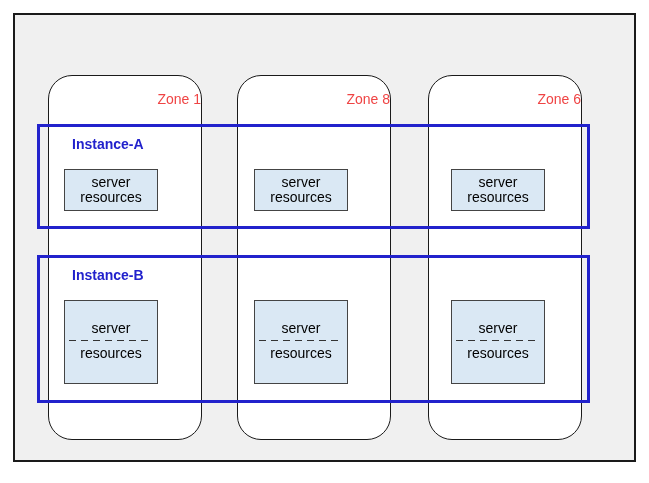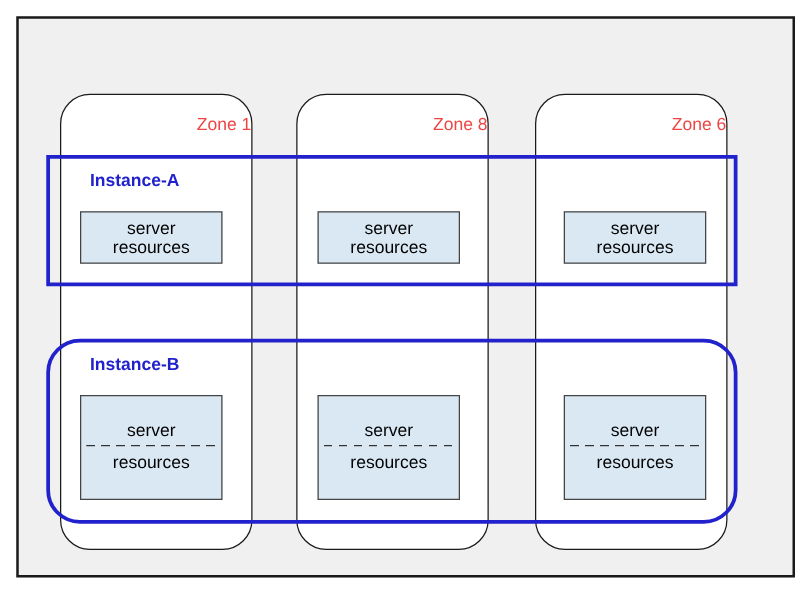--- a/index.html
+++ b/index.html
@@ -47,34 +47,34 @@
     color: #ef4444;
   }
   .instance {
     position: absolute;
     left: 22px;
     width: 553px;
     border: 3px solid #2222cc;
     background: transparent;
   }
   .instance-a { top: 109px; height: 105px; }
-  .instance-b { top: 256px; height: 148px; border-radius: 27px; }
+  .instance-b { top: 240px; height: 148px; }
   .instance-label {
     position: absolute;
     left: 20px; top: 9px;
     font-size: 14px;
     font-weight: bold;
     color: #2222cc;
     white-space: nowrap;
     margin-left: 12px;
   }
   .server-box {
     position: absolute;
     top: 42px;
-    width: 114px;
+    width: 94px;
     background: #dae8f4;
     border: 1px solid #444444;
     font-size: 14px;
     line-height: 15px;
     text-align: center;
     color: #000000;
   }
   .server-box.plain {
     height: 42px;
     display: flex;

